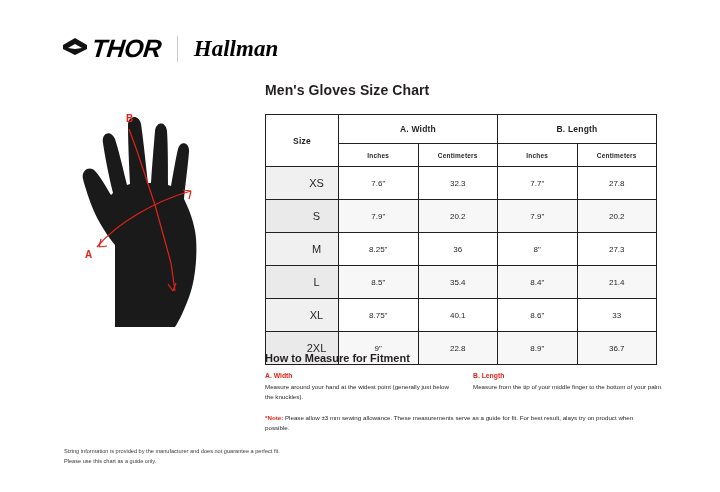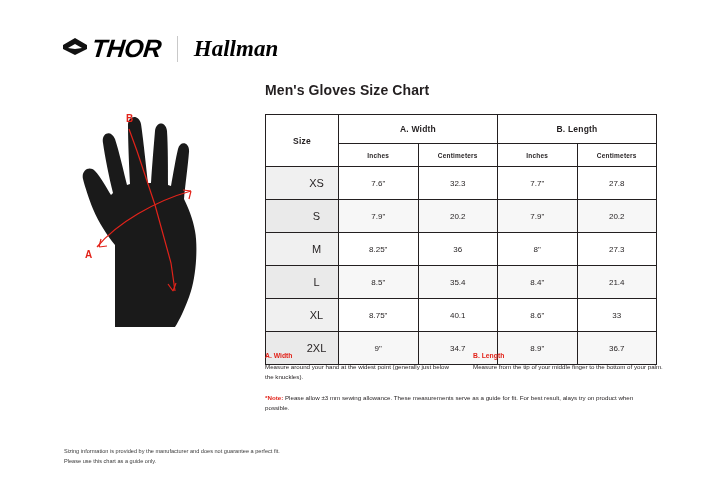--- a/index.html
+++ b/index.html
@@ -291,29 +291,30 @@
         <tr>
           <td class="size-cell">XL</td>
           <td>8.75"</td>
           <td>40.1</td>
           <td>8.6"</td>
           <td>33</td>
         </tr>
         <tr class="alt">
           <td class="size-cell">2XL</td>
           <td>9"</td>
-          <td>34.7</td>
+          <td>22.8</td>
           <td>8.9"</td>
           <td>36.7</td>
         </tr>
       </tbody>
     </table>
   </div>
 
   <div class="howto">
+    <h3 class="howto-title">How to Measure for Fitment</h3>
     <div class="howto-cols">
       <div class="howto-col">
         <div class="howto-label">A. Width</div>
         <div class="howto-text">Measure around your hand at the widest point (generally just below the knuckles).</div>
       </div>
       <div class="howto-col">
         <div class="howto-label">B. Length</div>
         <div class="howto-text">Measure from the tip of your middle finger to the bottom of your palm.</div>
       </div>
     </div>

